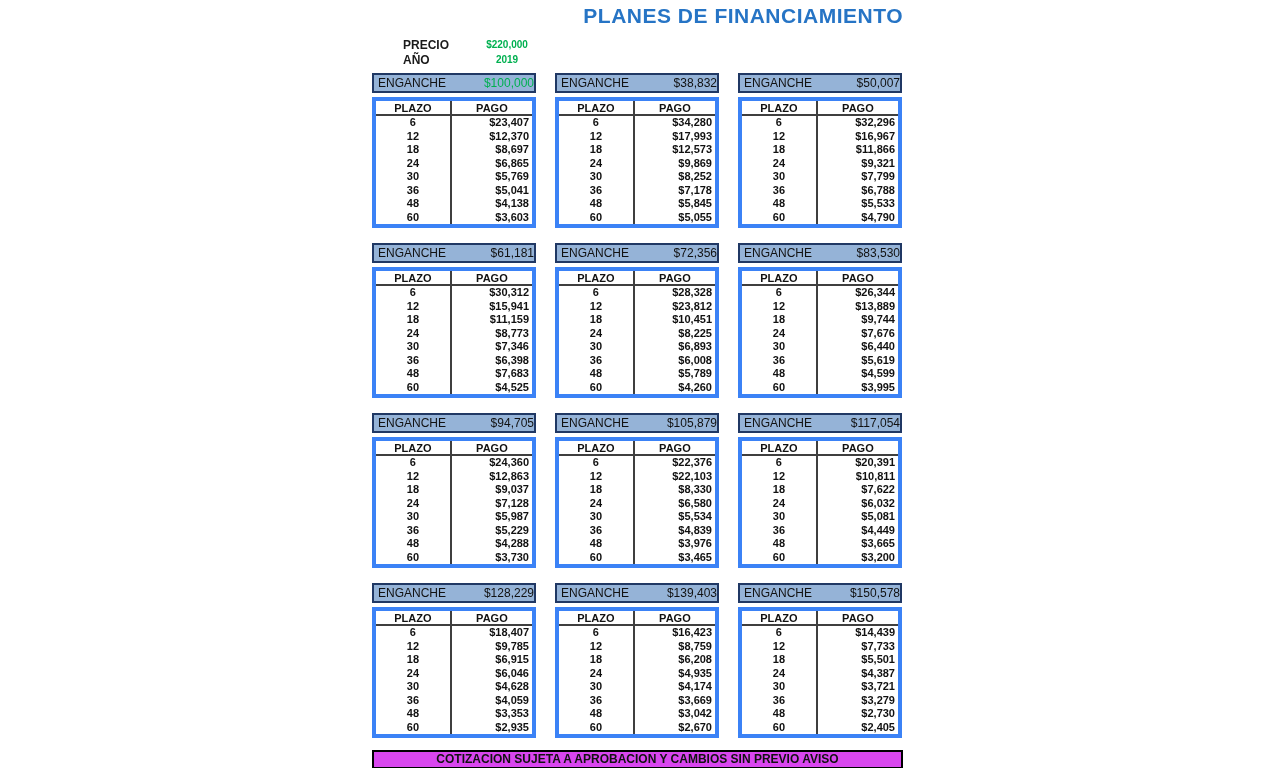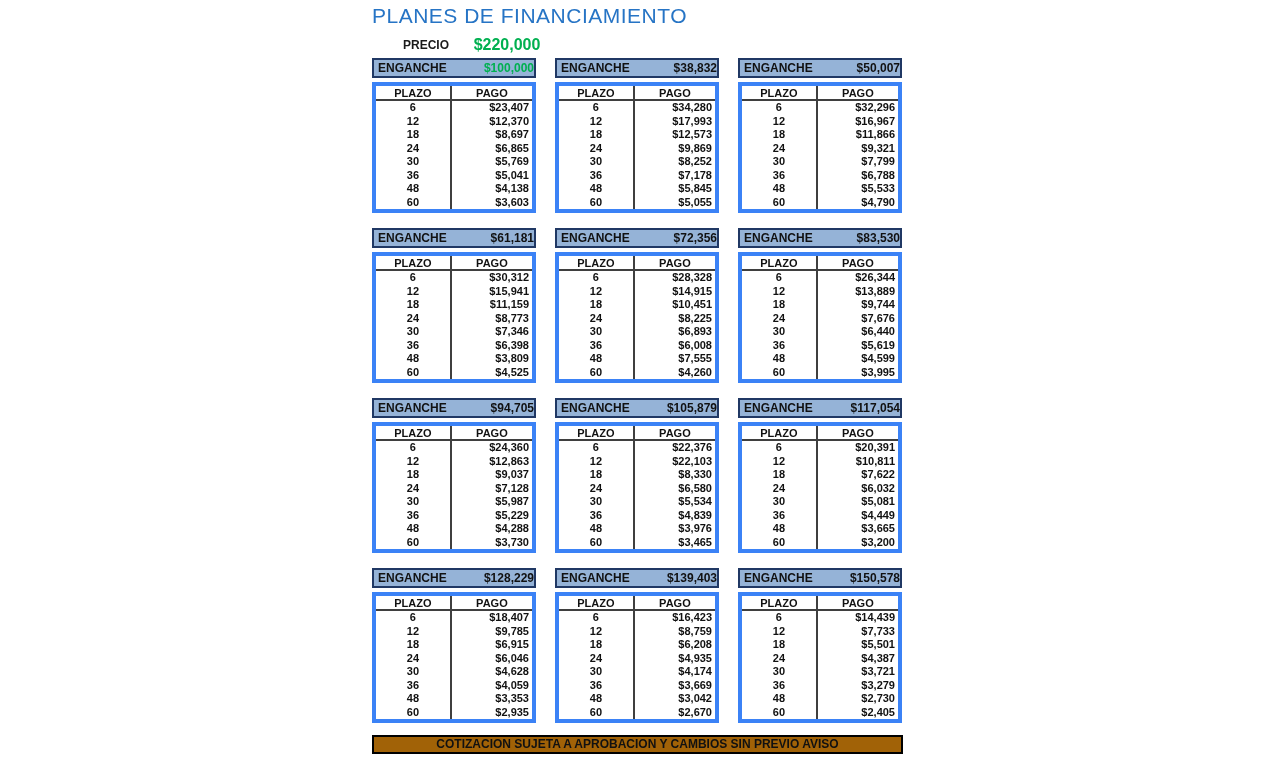--- a/index.html
+++ b/index.html
@@ -9,59 +9,59 @@
     font-family: "Liberation Sans", sans-serif;
     overflow: hidden;
   }
   .sheet {
     position: relative;
     width: 531px;
     margin-left: 372px;
     padding-top: 4px;
   }
   .title {
-    text-align: left;
+    text-align: right;
     font-size: 21px;
-    font-weight: normal;
+    font-weight: bold;
     letter-spacing: 0.5px;
     color: #2674C5;
   }
   .info { margin-top: 9px; }
   .info-row { display: flex; height: 15px; align-items: center; }
   .info-label {
     width: 93px;
     font-size: 12px;
     font-weight: bold;
     color: #1a1a1a;
     padding-left: 31px;
   }
   .info-value {
     width: 84px;
     text-align: center;
-    font-size: 16px;
+    font-size: 10px;
     font-weight: bold;
   }
   .green { color: #00B050; }
   .grid {
     margin-top: 6px;
     display: grid;
     grid-template-columns: repeat(3, 164px);
     column-gap: 19px;
     row-gap: 15px;
   }
   .plan { width: 164px; }
   .enganche-bar {
     height: 20px;
     border: 2px solid #203864;
     background: #95B3D7;
     display: flex;
     align-items: center;
     padding-left: 4px;
     font-size: 12px;
-    font-weight: bold;
+    font-weight: normal;
     color: #111111;
   }
   .enganche-value { flex: 1; text-align: right; }
   .plan-table {
     margin-top: 4px;
     width: 100%;
     border-collapse: collapse;
     border: 4px solid #3b82f6;
   }
   .plan-table th {
@@ -83,41 +83,45 @@
     line-height: 13.5px;
     height: 13.5px;
     color: #111111;
   }
   .plazo-cell { text-align: center; }
   .pago-cell { text-align: right; padding-right: 3px; }
   .banner {
     margin-top: 12px;
     width: 100%;
     height: 19px;
-    background: #a16207;
+    background: #d946ef;
     border: 2px solid #000000;
     text-align: center;
     font-size: 12px;
     font-weight: bold;
     line-height: 15px;
     color: #111111;
   }
 </style>
 </head>
 <body>
 
 <div class="sheet">
 
   <div class="title">PLANES DE FINANCIAMIENTO</div>
 
   <div class="info">
     <div class="info-row">
       <span class="info-label">PRECIO</span>
       <span class="info-value green">$220,000</span>
     </div>
+    <div class="info-row">
+      <span class="info-label">AÑO</span>
+      <span class="info-value green">2019</span>
+    </div>
   </div>
 
   <div class="grid" id="plans-grid">
   <div class="plan">
     <div class="enganche-bar">
       <span class="enganche-label">ENGANCHE</span>
       <span class="enganche-value green">$100,000</span>
     </div>
     <table class="plan-table">
       <thead>
@@ -293,21 +297,21 @@
             <tr>
               <td class="plazo-cell">30</td>
               <td class="pago-cell">$7,346</td>
             </tr>
             <tr>
               <td class="plazo-cell">36</td>
               <td class="pago-cell">$6,398</td>
             </tr>
             <tr>
               <td class="plazo-cell">48</td>
-              <td class="pago-cell">$3,809</td>
+              <td class="pago-cell">$7,683</td>
             </tr>
             <tr>
               <td class="plazo-cell">60</td>
               <td class="pago-cell">$4,525</td>
             </tr>
           </tbody>
     </table>
   </div>
 
   <div class="plan">
@@ -322,41 +326,41 @@
           <th>PAGO</th>
         </tr>
       </thead>
       <tbody>
             <tr>
               <td class="plazo-cell">6</td>
               <td class="pago-cell">$28,328</td>
             </tr>
             <tr>
               <td class="plazo-cell">12</td>
-              <td class="pago-cell">$14,915</td>
+              <td class="pago-cell">$23,812</td>
             </tr>
             <tr>
               <td class="plazo-cell">18</td>
               <td class="pago-cell">$10,451</td>
             </tr>
             <tr>
               <td class="plazo-cell">24</td>
               <td class="pago-cell">$8,225</td>
             </tr>
             <tr>
               <td class="plazo-cell">30</td>
               <td class="pago-cell">$6,893</td>
             </tr>
             <tr>
               <td class="plazo-cell">36</td>
               <td class="pago-cell">$6,008</td>
             </tr>
             <tr>
               <td class="plazo-cell">48</td>
-              <td class="pago-cell">$7,555</td>
+              <td class="pago-cell">$5,789</td>
             </tr>
             <tr>
               <td class="plazo-cell">60</td>
               <td class="pago-cell">$4,260</td>
             </tr>
           </tbody>
     </table>
   </div>
 
   <div class="plan">

